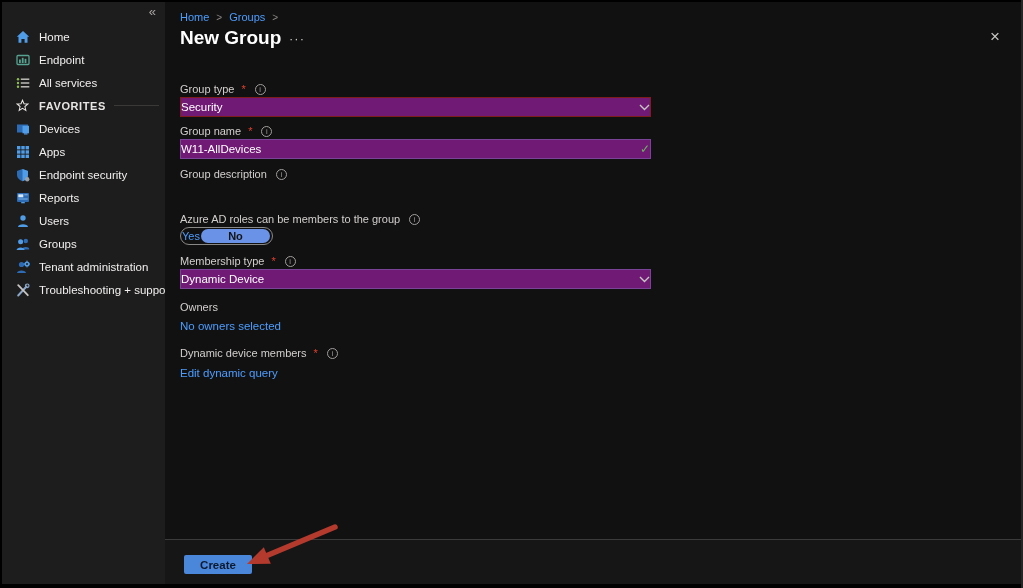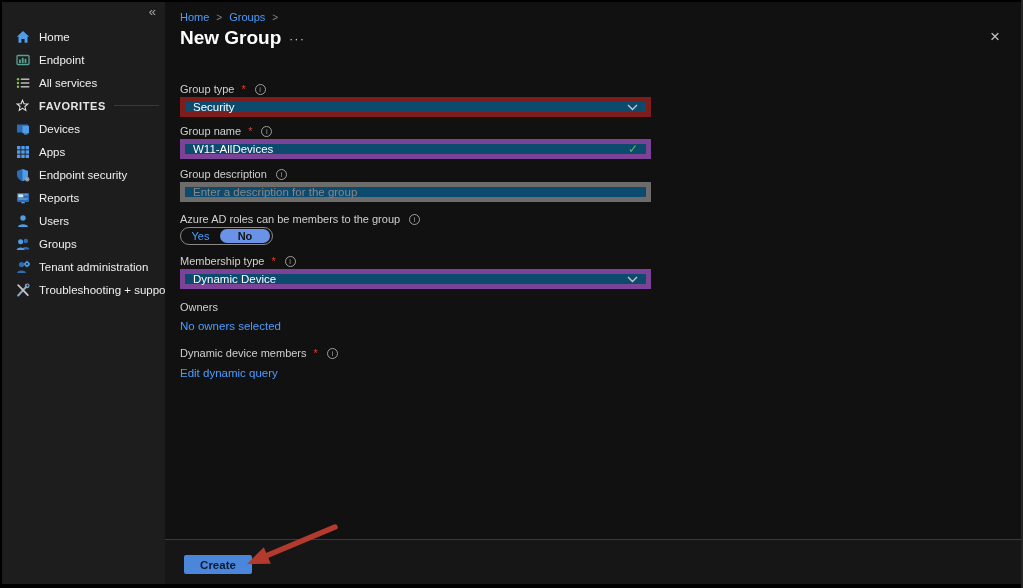--- a/index.html
+++ b/index.html
@@ -46,42 +46,42 @@
     font-size:11px; color:#d2d0ce;
   }
   .req { color:#e0402f; font-size:11px; margin-left:1px; }
   .info {
     width:11px; height:11px; border:1px solid #a19f9d; border-radius:50%;
     color:#a19f9d; font-size:7.5px; display:flex; align-items:center; justify-content:center;
     margin-left:3px; cursor:pointer; font-style:normal;
   }
   .field {
     position:absolute; left:15px; width:471px; height:20px;
-    background:#0c4a6e; border:5px solid #7f1d1d; color:#fff; font-size:11.5px;
-    display:flex; align-items:center; justify-content:space-between; padding:0 8px;
+    background:#701a75; border:1px solid #7f1d1d; color:#fff; font-size:11.5px;
+    display:flex; align-items:center; justify-content:space-between; padding:0 0;
     cursor:pointer;
   }
   .field.purple { border-color:#7b4397; }
   .field input {
     background:transparent; border:none; outline:none; color:#fff;
     font-size:11.5px; font-family:"Liberation Sans", sans-serif; width:100%;
   }
   .field input::placeholder { color:#8a8886; }
   .chev { flex:0 0 auto; margin-left:8px; }
   .check-ok { color:#6bb35e; font-size:12px; flex:0 0 auto; margin-left:8px; }
   
   .toggle {
     position:absolute; left:15px; width:93px; height:18px; border:1px solid #8a8886;
     border-radius:10px; display:flex; align-items:center;
   }
   .toggle .opt-yes {
     flex:1; text-align:center; color:#4b9dff; font-size:11px; cursor:pointer;
   }
   .toggle .opt-no {
-    width:50px; height:14px; margin-right:2px; background:#6a93e8; border-radius:8px;
+    width:69px; height:14px; margin-right:2px; background:#6a93e8; border-radius:8px;
     color:#141414; font-size:11px; display:flex; align-items:center; justify-content:center;
     cursor:pointer; font-weight:bold;
   }
   .link { position:absolute; left:15px; color:#4b9dff; font-size:11.5px; cursor:pointer; text-decoration:none; }
   
   .footer {
     position:absolute; left:165px; top:539px; width:856px; height:45px;
     background:#171616; border-top:1px solid #3c3b3b;
   }
   .create-btn {
@@ -290,23 +290,20 @@
       <input type="text" value="W11-AllDevices" style="">
       <span class="check-ok">✓</span>
     </div>
 
     <div class="flabel" style="top:166px">
       <span>Group description</span>
         <span class="info">
           <span>i</span>
         </span>
     </div>
-    <div class="field" style="top:180px; border-color:#6e6c6a">
-      <input type="text" placeholder="Enter a description for the group" style="">
-    </div>
 
     <div class="flabel" style="top:211px">
       <span>Azure AD roles can be members to the group</span>
         <span class="info">
           <span>i</span>
         </span>
     </div>
     <div class="toggle" style="top:225px">
       <span class="opt-yes">Yes</span>
       <span class="opt-no">No</span>

